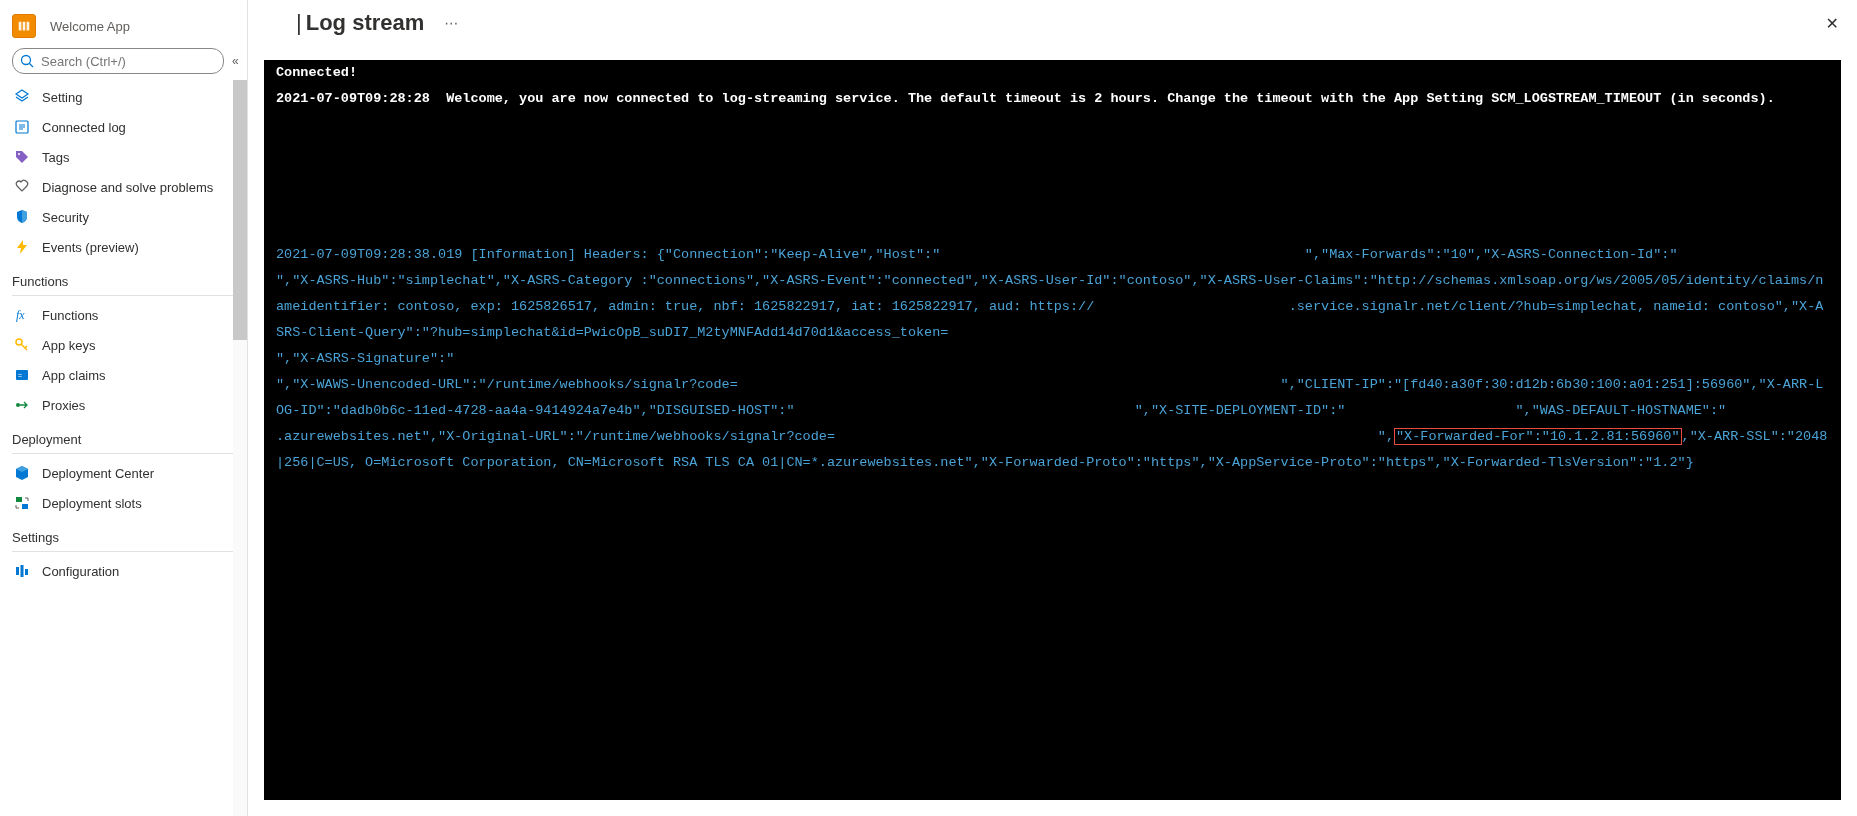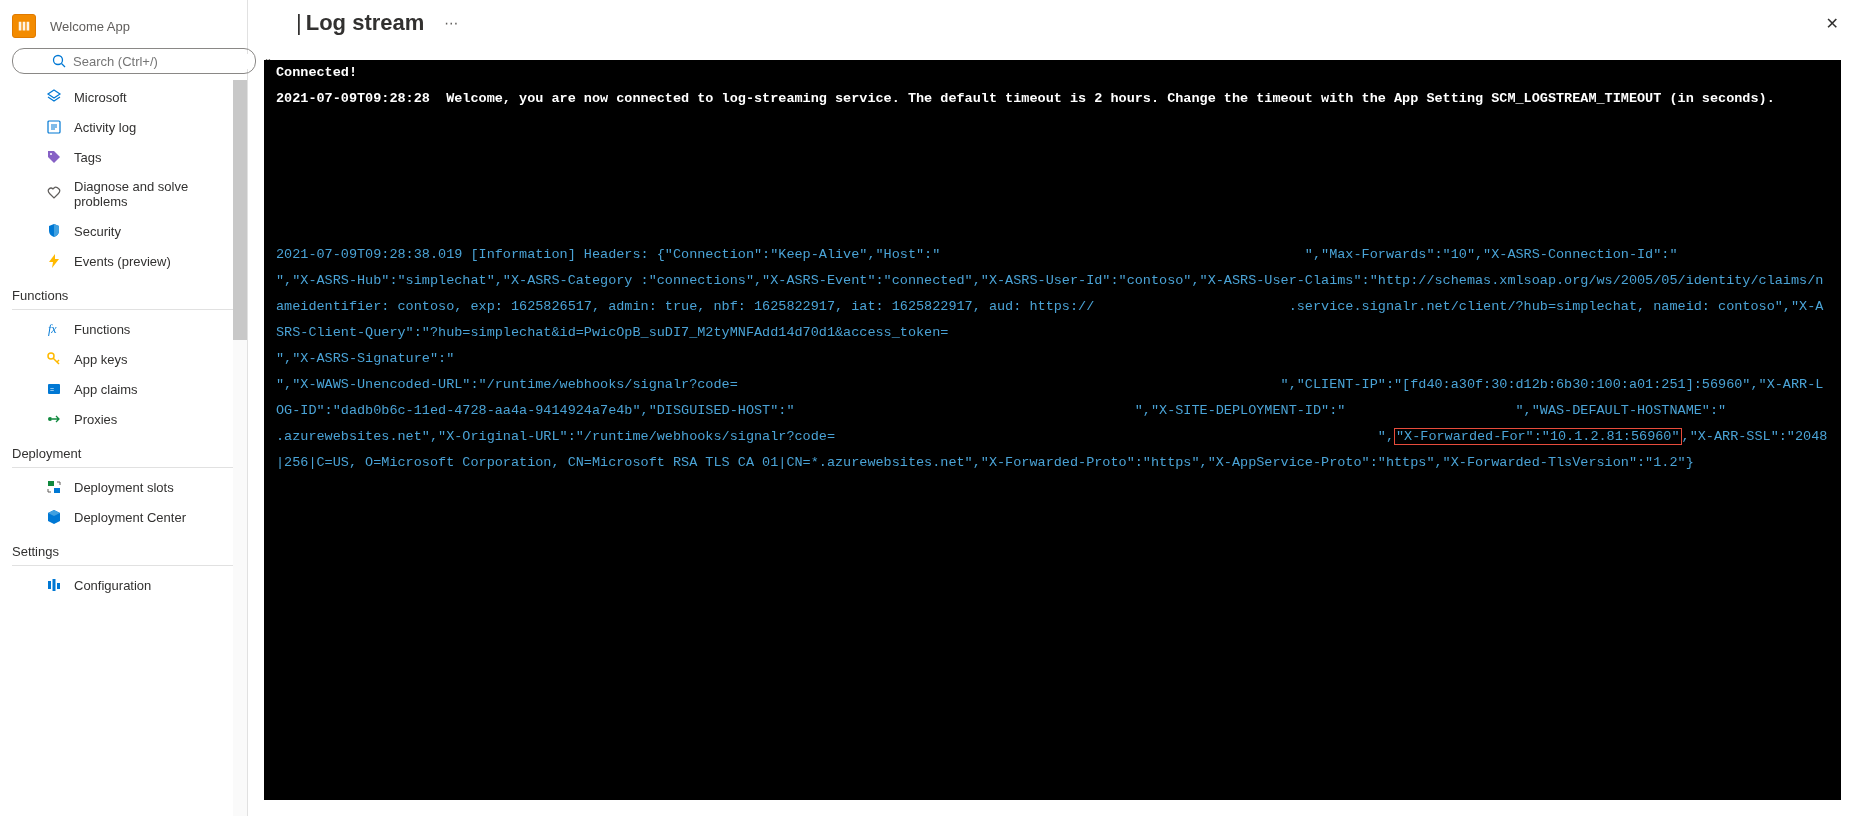--- a/index.html
+++ b/index.html
@@ -93,21 +93,20 @@
       cursor: pointer;
       color: #323130;
     }
     .nav-icon {
       width: 16px;
       height: 16px;
       display: flex;
       align-items: flex-end;
       justify-content: center;
       flex-shrink: 0;
-      margin-left: 32px;
     }
     .nav-icon svg { width: 16px; height: 16px; }
     .main {
       flex: 1;
       display: flex;
       flex-direction: column;
       position: relative;
     }
     .main-header {
       display: flex;
@@ -180,32 +179,32 @@
 
   <div class="scroll-wrap">
     <div class="nav-section">
       <div class="nav-item">
         <span class="nav-icon">
             <svg viewBox="0 0 16 16">
               <path d="M8 1 L14 5 L8 9 L2 5 Z" fill="none" stroke="#0078d4" stroke-width="1.2"></path>
               <path d="M2 8 L8 12 L14 8" fill="none" stroke="#0078d4" stroke-width="1.2"></path>
             </svg>
           </span>
-        <span>Microsoft</span>
+        <span>Setting</span>
       </div>
       <div class="nav-item">
         <span class="nav-icon">
             <svg viewBox="0 0 16 16">
               <rect x="2" y="2" width="12" height="12" rx="1" fill="none" stroke="#0078d4" stroke-width="1.2"></rect>
               <line x1="5" y1="6" x2="11" y2="6" stroke="#0078d4"></line>
               <line x1="5" y1="8" x2="11" y2="8" stroke="#0078d4"></line>
               <line x1="5" y1="10" x2="9" y2="10" stroke="#0078d4"></line>
             </svg>
           </span>
-        <span>Activity log</span>
+        <span>Connected log</span>
       </div>
       <div class="nav-item">
         <span class="nav-icon">
             <svg viewBox="0 0 16 16">
               <path d="M2 2 L8 2 L14 8 L8 14 L2 8 Z" fill="#8661c5"></path>
               <circle cx="5" cy="5" r="1" fill="#fff"></circle>
             </svg>
           </span>
         <span>Tags</span>
       </div>
@@ -273,39 +272,39 @@
               <path d="M6 8 L13 8 M10 5 L13 8 L10 11" fill="none" stroke="#10893e" stroke-width="1.3"></path>
             </svg>
           </span>
         <span>Proxies</span>
       </div>
     </div>
 
     <div class="section-title">Deployment</div>
     <div class="section-divider"></div>
     <div class="nav-section">
+      <div class="nav-item">
+        <span class="nav-icon">
+            <svg viewBox="0 0 16 16">
+              <path d="M8 1 L14 4 L14 12 L8 15 L2 12 L2 4 Z" fill="#0078d4"></path>
+              <path d="M8 1 L14 4 L8 7 L2 4 Z" fill="#40a0e0"></path>
+            </svg>
+          </span>
+        <span>Deployment Center</span>
+      </div>
       <div class="nav-item">
         <span class="nav-icon">
             <svg viewBox="0 0 16 16">
               <rect x="2" y="2" width="6" height="5" fill="#10893e"></rect>
               <rect x="8" y="9" width="6" height="5" fill="#0078d4"></rect>
               <path d="M11 3 L14 3 L14 6" fill="none" stroke="#605e5c"></path>
               <path d="M5 13 L2 13 L2 10" fill="none" stroke="#605e5c"></path>
             </svg>
           </span>
         <span>Deployment slots</span>
-      </div>
-      <div class="nav-item">
-        <span class="nav-icon">
-            <svg viewBox="0 0 16 16">
-              <path d="M8 1 L14 4 L14 12 L8 15 L2 12 L2 4 Z" fill="#0078d4"></path>
-              <path d="M8 1 L14 4 L8 7 L2 4 Z" fill="#40a0e0"></path>
-            </svg>
-          </span>
-        <span>Deployment Center</span>
       </div>
     </div>
 
     <div class="section-title">Settings</div>
     <div class="section-divider"></div>
     <div class="nav-section">
       <div class="nav-item">
         <span class="nav-icon">
             <svg viewBox="0 0 16 16">
               <rect x="2" y="4" width="3" height="8" fill="#0078d4"></rect>

